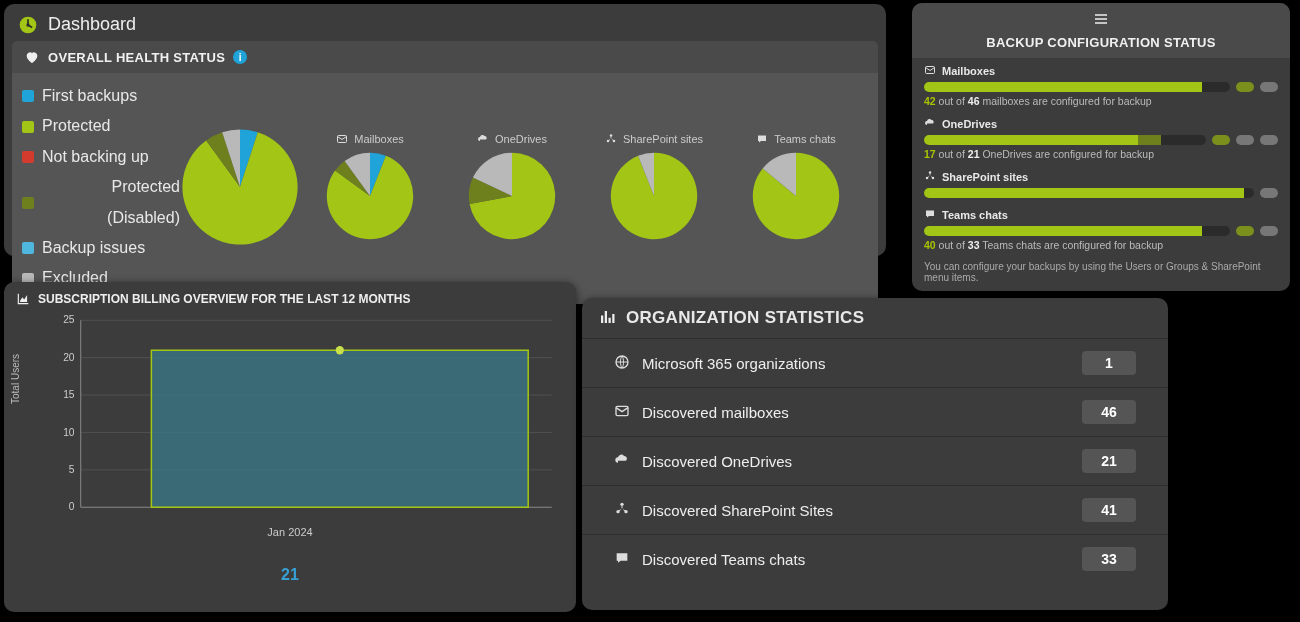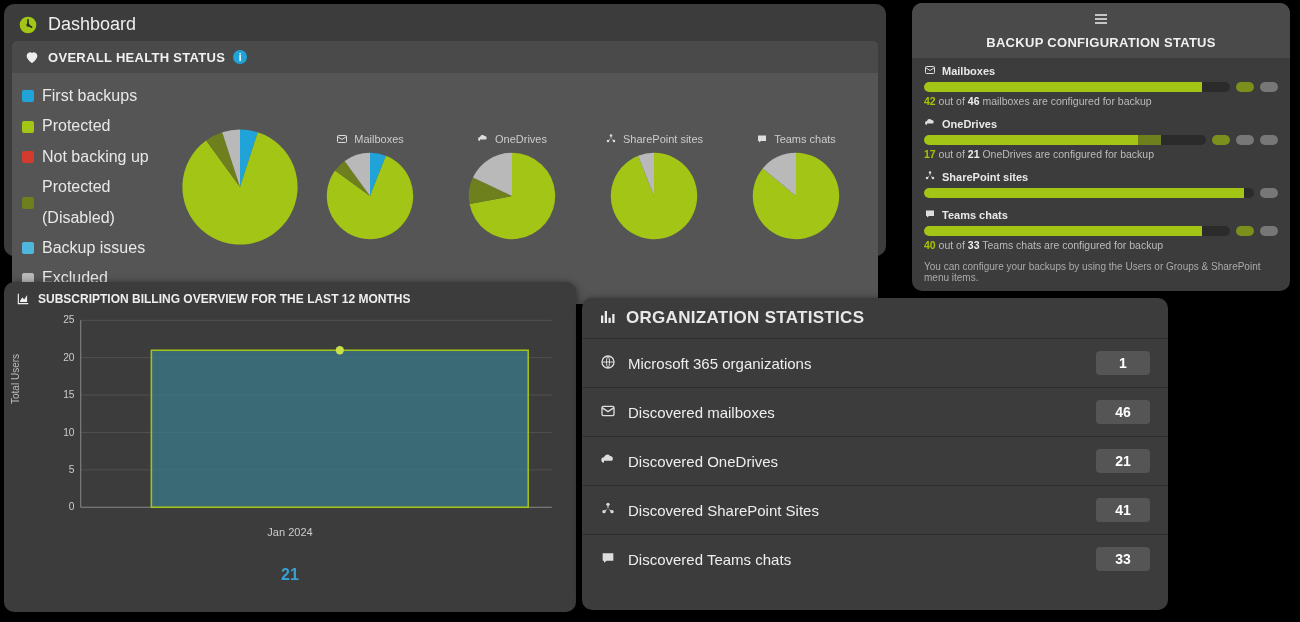--- a/index.html
+++ b/index.html
@@ -28,21 +28,21 @@
     background:#4a4a4a;
     display:flex; align-items:center; gap:8px;
     padding:8px 12px;
     font-weight:700; font-size:13px; letter-spacing:.3px;
     border-radius:6px 6px 0 0;
     color:#f0f0f0;
   }
   .section-hdr svg { width:16px; height:16px; }
   .info-dot { width:14px; height:14px; border-radius:50%; background:#1fa3d8; font-size:10px; color:#fff; display:inline-flex; align-items:center; justify-content:center; font-weight:700; }
 
-  #health { margin:0 8px; background:#555; border-radius:6px; }
+  #health { margin:0 8px; background:#555; border-radius:6px;text-align:right; }
   #health-body { display:flex; align-items:center; padding:8px 8px 10px; background:#555; border-radius:0 0 6px 6px;}
   .legend { width:160px; font-size:16px; line-height:1.9; padding-left:2px;}
   .legend-row { display:flex; align-items:center; gap:8px; }
   .swatch { width:12px; height:12px; border-radius:2px; flex:0 0 12px; }
   .pie { width:120px; height:120px; }
   .pie-small { width:90px; height:90px; }
   .health-cols { display:flex; gap:22px; align-items:flex-start; flex:1; padding-left:10px;}
   .health-col { display:flex; flex-direction:column; align-items:center; gap:6px; width:120px;}
   .hc-title { font-size:11px; color:#ccc; display:flex; align-items:center; gap:6px; }
   .hc-title svg { width:12px; height:12px; }
@@ -71,21 +71,21 @@
   .axis-line { stroke:#888; stroke-width:1;}
   .grid-line { stroke:#666; stroke-width:0.5;}
   .tick { font-size:10px; fill:#ccc; }
   #bill-x { text-align:center; font-size:11px; color:#ccc; margin-top:2px;}
   #bill-val { text-align:center; color:#37a0d4; font-weight:700; font-size:16px; margin-top:28px;}
 
   
   #p-org { left:582px; top:298px; width:586px; height:312px; }
   #p-org .hdr { display:flex; gap:10px; padding:10px 16px; font-weight:700; font-size:17px; letter-spacing:.3px; }
   #p-org .hdr svg { width:18px; height:18px; }
-  .stat-row { display:flex; align-items:center; justify-content:space-between; padding:12px 18px; border-top:1px solid #2e2e2e; }
+  .stat-row { display:flex; align-items:center; justify-content:space-between; padding:12px 32px; border-top:1px solid #2e2e2e; }
   .stat-row .lab { display:flex; align-items:center; gap:12px; font-size:15px; color:#eee;}
   .stat-row .lab svg { width:16px; height:16px; fill:#ddd;}
   .badge { min-width:54px; text-align:center; background:#555; color:#fff; font-weight:700; border-radius:4px; padding:4px 10px; font-size:14px;}
 </style>
 </head>
 <body>
 
 <div id="p-dash" class="panel">
   <div id="dash-title-bar">
     <svg class="ico" viewBox="0 0 24 24">

